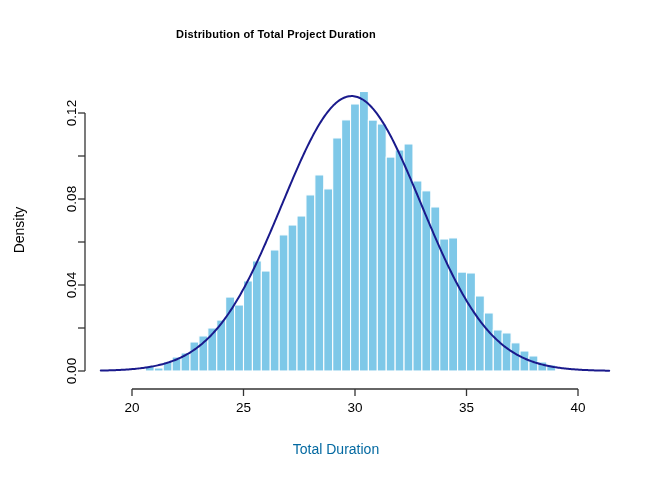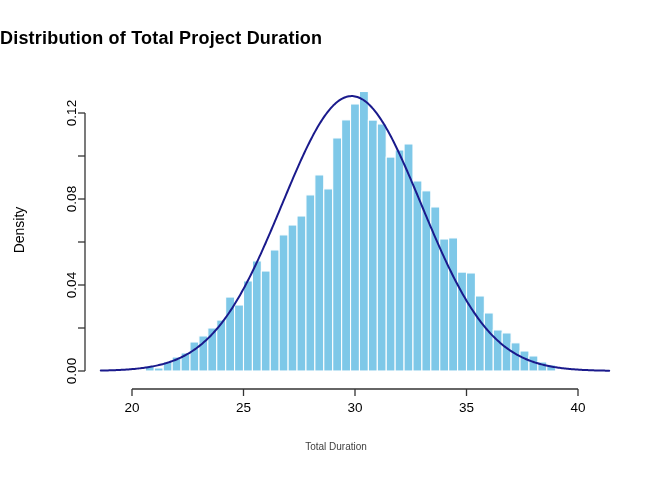--- a/index.html
+++ b/index.html
@@ -19,36 +19,36 @@
     position: relative;
     width: 672px;
     height: 480px;
     background: #ffffff;
   }
   #plot-title {
     position: absolute;
     left: 0;
     top: 28px;
     width: 552px;
-    text-align: left;
+    text-align: center;
     font-family: "Liberation Sans", sans-serif;
     font-weight: bold;
-    font-size: 18px;
+    font-size: 11px;
     letter-spacing: 0.2px;
     color: #000000;
   }
   #x-axis-label {
     position: absolute;
     left: 0;
     top: 441px;
     width: 672px;
     text-align: center;
     font-family: "Liberation Sans", sans-serif;
-    font-size: 10px;
-    color: #404040;
+    font-size: 14px;
+    color: #0369a1;
   }
   #y-axis-label {
     position: absolute;
     left: -31px;
     top: 222px;
     width: 100px;
     text-align: center;
     transform: rotate(-90deg);
     transform-origin: 50% 50%;
     font-family: "Liberation Sans", sans-serif;

